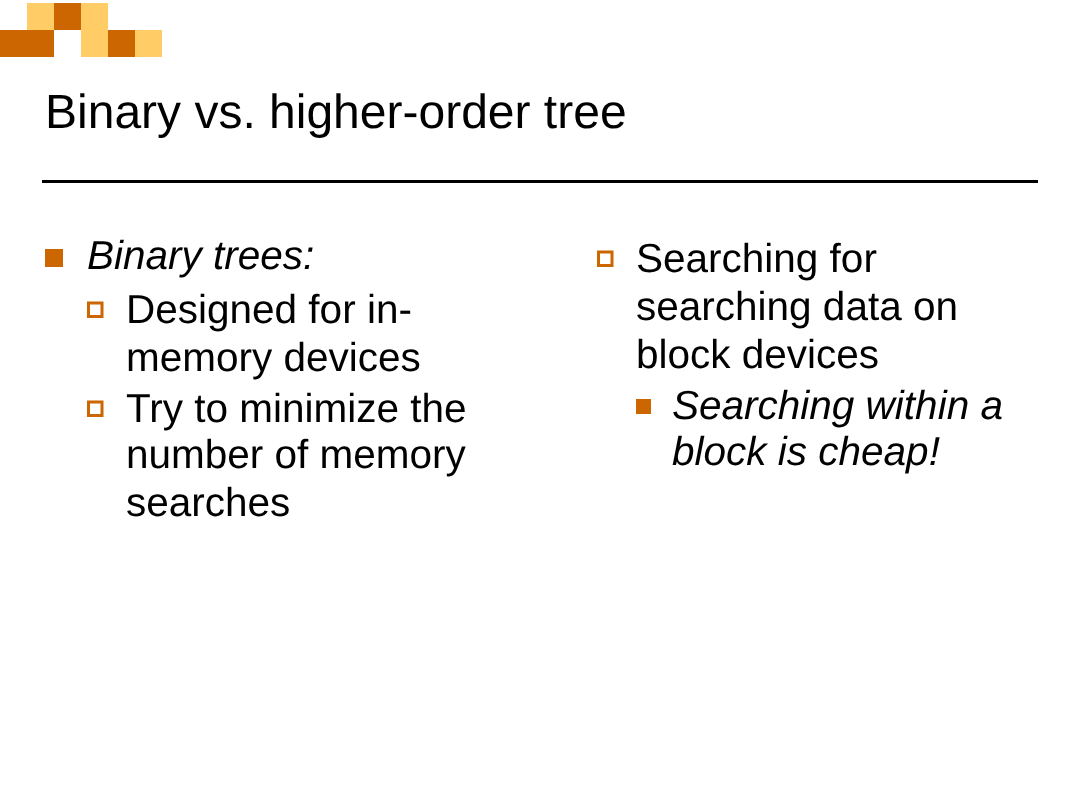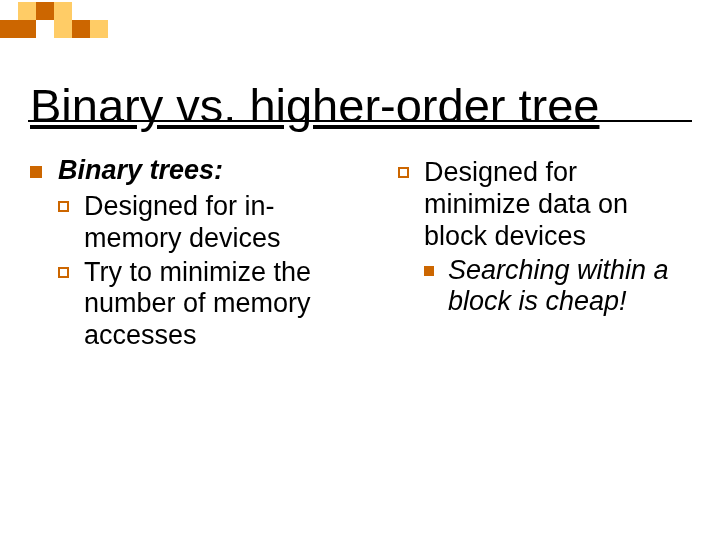--- a/index.html
+++ b/index.html
@@ -21,26 +21,25 @@
   .deco {
     position: absolute;
     top: 2px;
     left: 0;
   }
   .deco .sq {
     position: absolute;
   }
   .title {
     position: absolute;
-    top: 78px;
+    top: 56px;
     left: 30px;
-    font-size: 47px;
+    font-size: 32px;
     font-weight: 400;
     letter-spacing: 0px;
-    text-decoration: underline;
   }
   .title-rule {
     position: absolute;
     top: 120px;
     left: 28px;
     width: 664px;
     height: 0;
     border-top: 2.5px solid #000;
   }
   .columns {
@@ -68,21 +67,21 @@
     padding-top: 11px;
   }
   .lvl1 .bullet .sqmark {
     width: 12px;
     height: 12px;
     background: #cc6600;
     display: block;
   }
   .lvl1-text {
     font-style: italic;
-    font-weight: 700;
+    font-weight: 400;
   }
   .lvl2 {
     display: flex;
     padding-left: 28px;
     margin-top: 2px;
   }
   .lvl2 .bullet {
     flex: 0 0 26px;
     display: flex;
     align-items: flex-start;
@@ -148,30 +147,30 @@
       <div class="lvl2">
         <span class="bullet">
             <span class="hollow"></span>
           </span>
         <span class="txt">Designed for in-memory devices</span>
       </div>
       <div class="lvl2">
         <span class="bullet">
             <span class="hollow"></span>
           </span>
-        <span class="txt">Try to minimize the number of memory accesses</span>
+        <span class="txt">Try to minimize the number of memory searches</span>
       </div>
     </div>
 
     <div class="col">
       <div class="lvl2">
         <span class="bullet">
             <span class="hollow"></span>
           </span>
-        <span class="txt">Designed for minimize data on block devices</span>
+        <span class="txt">Searching for searching data on block devices</span>
       </div>
       <div class="lvl3">
         <span class="bullet">
             <span class="sqmark"></span>
           </span>
         <span class="txt">Searching within a block is cheap!</span>
       </div>
     </div>
 
   </div>

